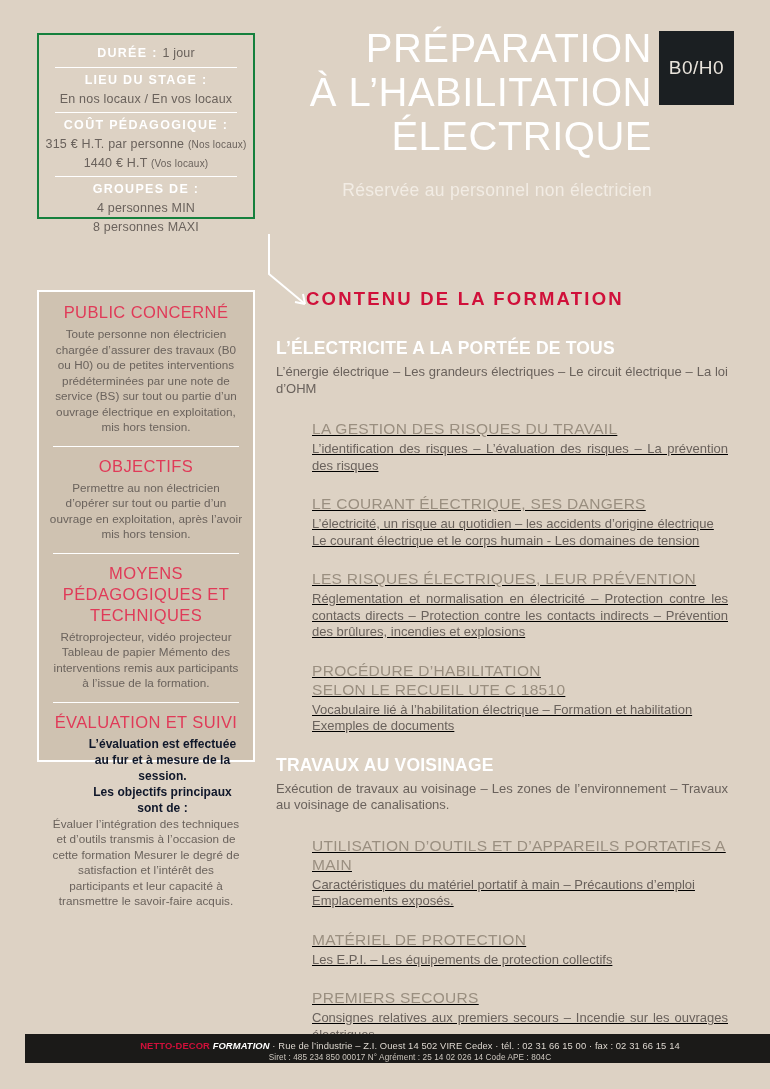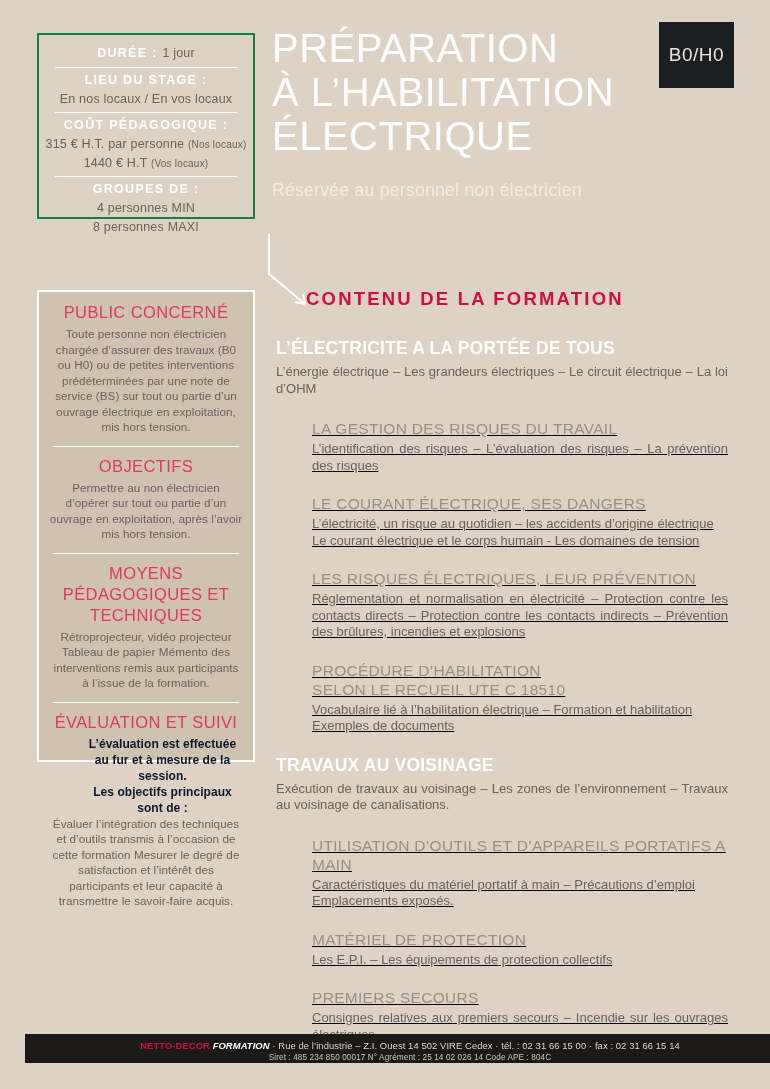--- a/index.html
+++ b/index.html
@@ -55,20 +55,21 @@
     background: #ffffff;
     margin: 3px 16px;
   }
 
   
   .title-block {
     position: absolute;
     left: 272px;
     top: 26px;
     width: 380px;
+    text-align: right;
   }
   .main-title {
     color: #ffffff;
     font-size: 40px;
     font-weight: 300;
     line-height: 44px;
     letter-spacing: .5px;
     margin: 0;
   }
   .subtitle {
@@ -76,23 +77,23 @@
     font-size: 17.5px;
     font-weight: 300;
     letter-spacing: .3px;
     margin-top: 22px;
   }
 
   
   .badge {
     position: absolute;
     left: 659px;
-    top: 22px;
+    top: 31px;
     width: 75px;
-    height: 66px;
+    height: 74px;
     background: #1b1f22;
     color: #e9e4dc;
     display: flex;
     align-items: center;
     justify-content: center;
     font-size: 19px;
     font-weight: 300;
     letter-spacing: .5px;
   }
 

